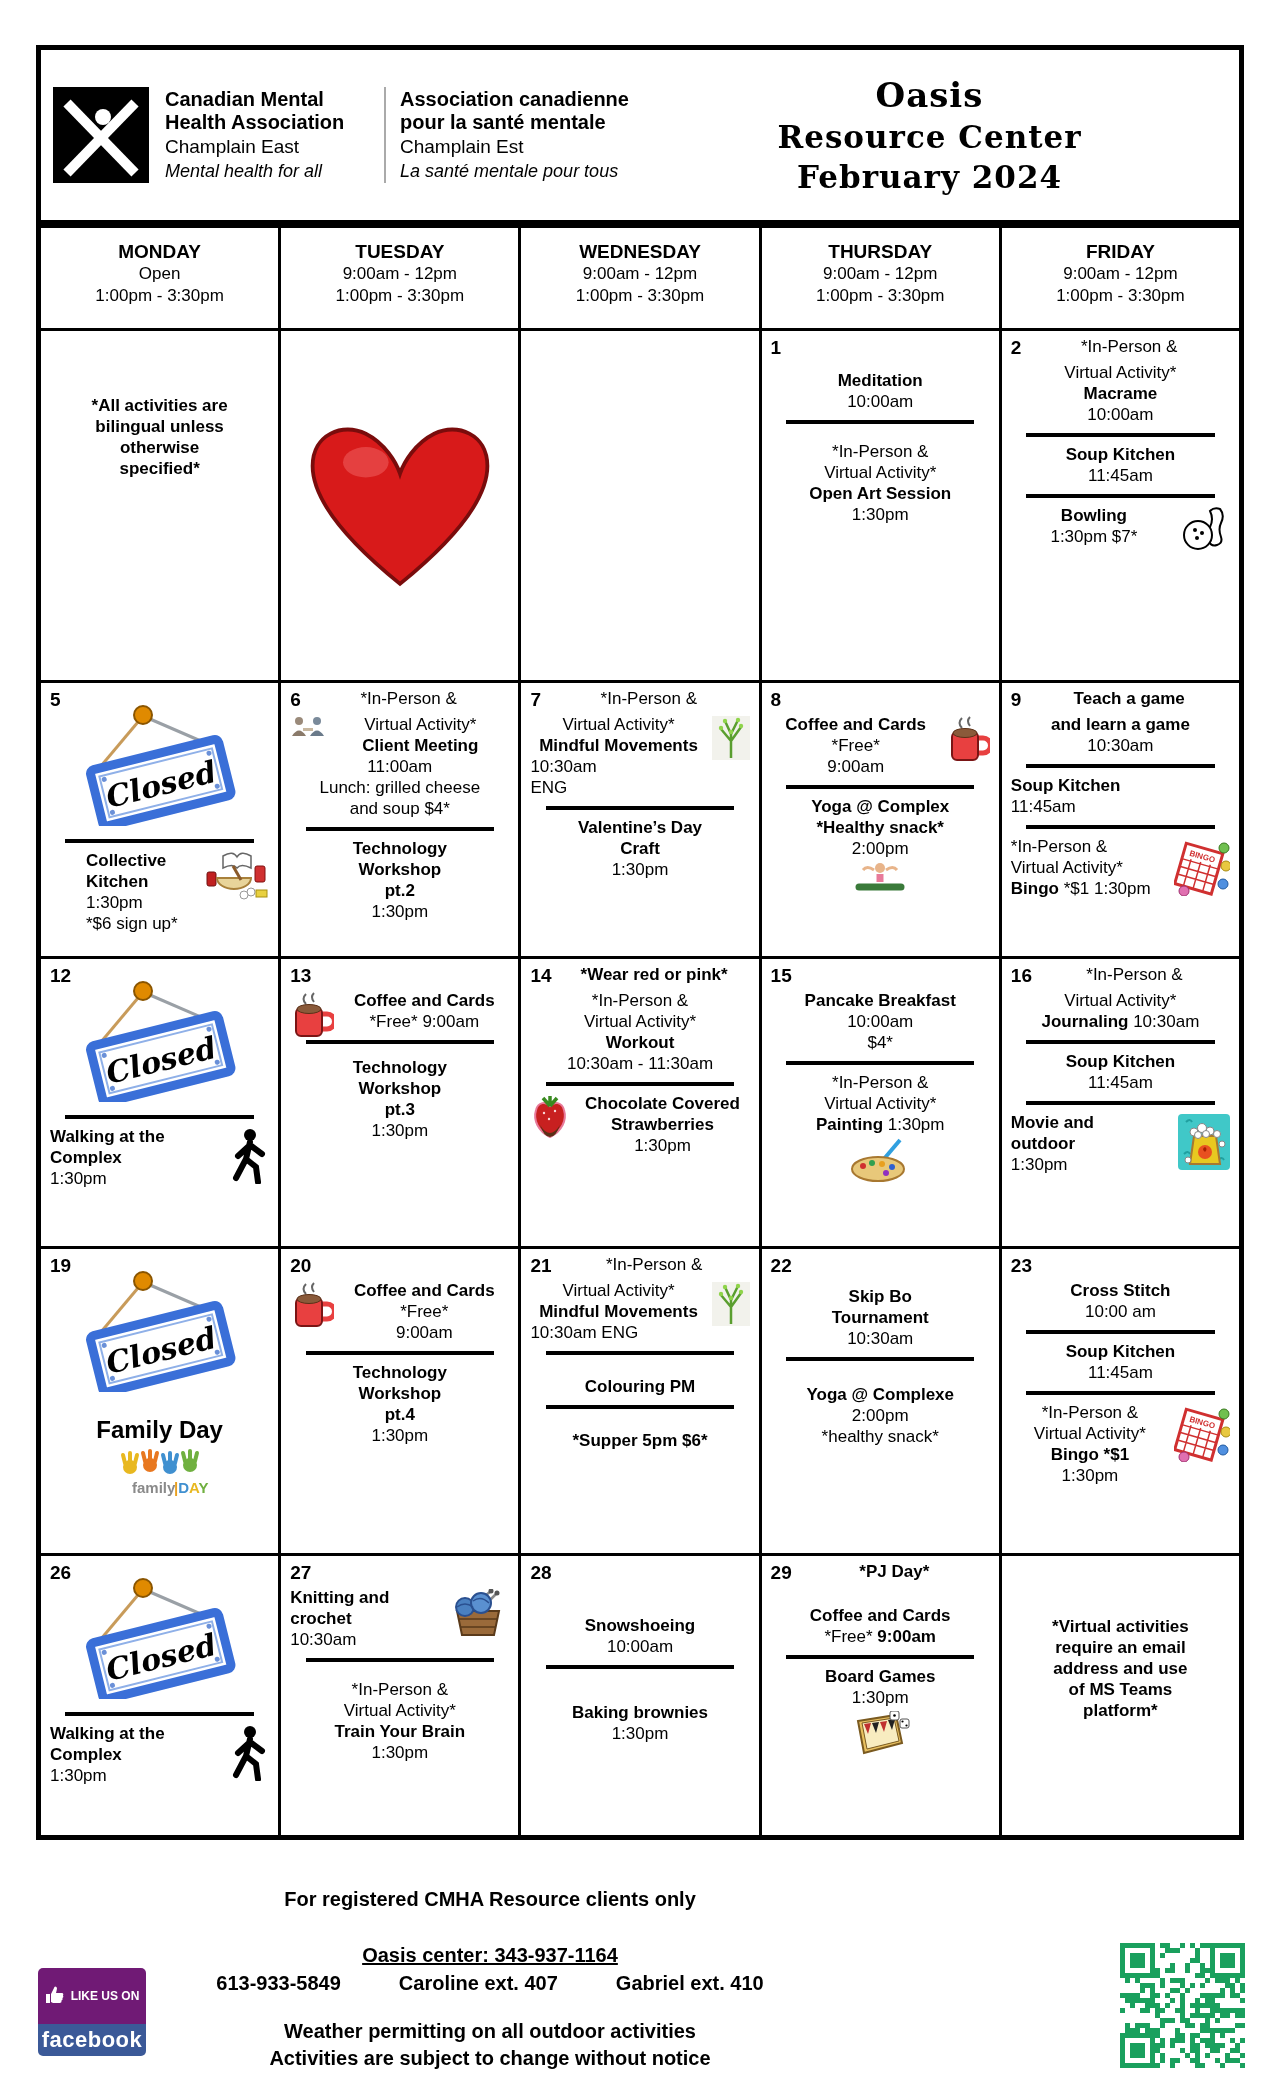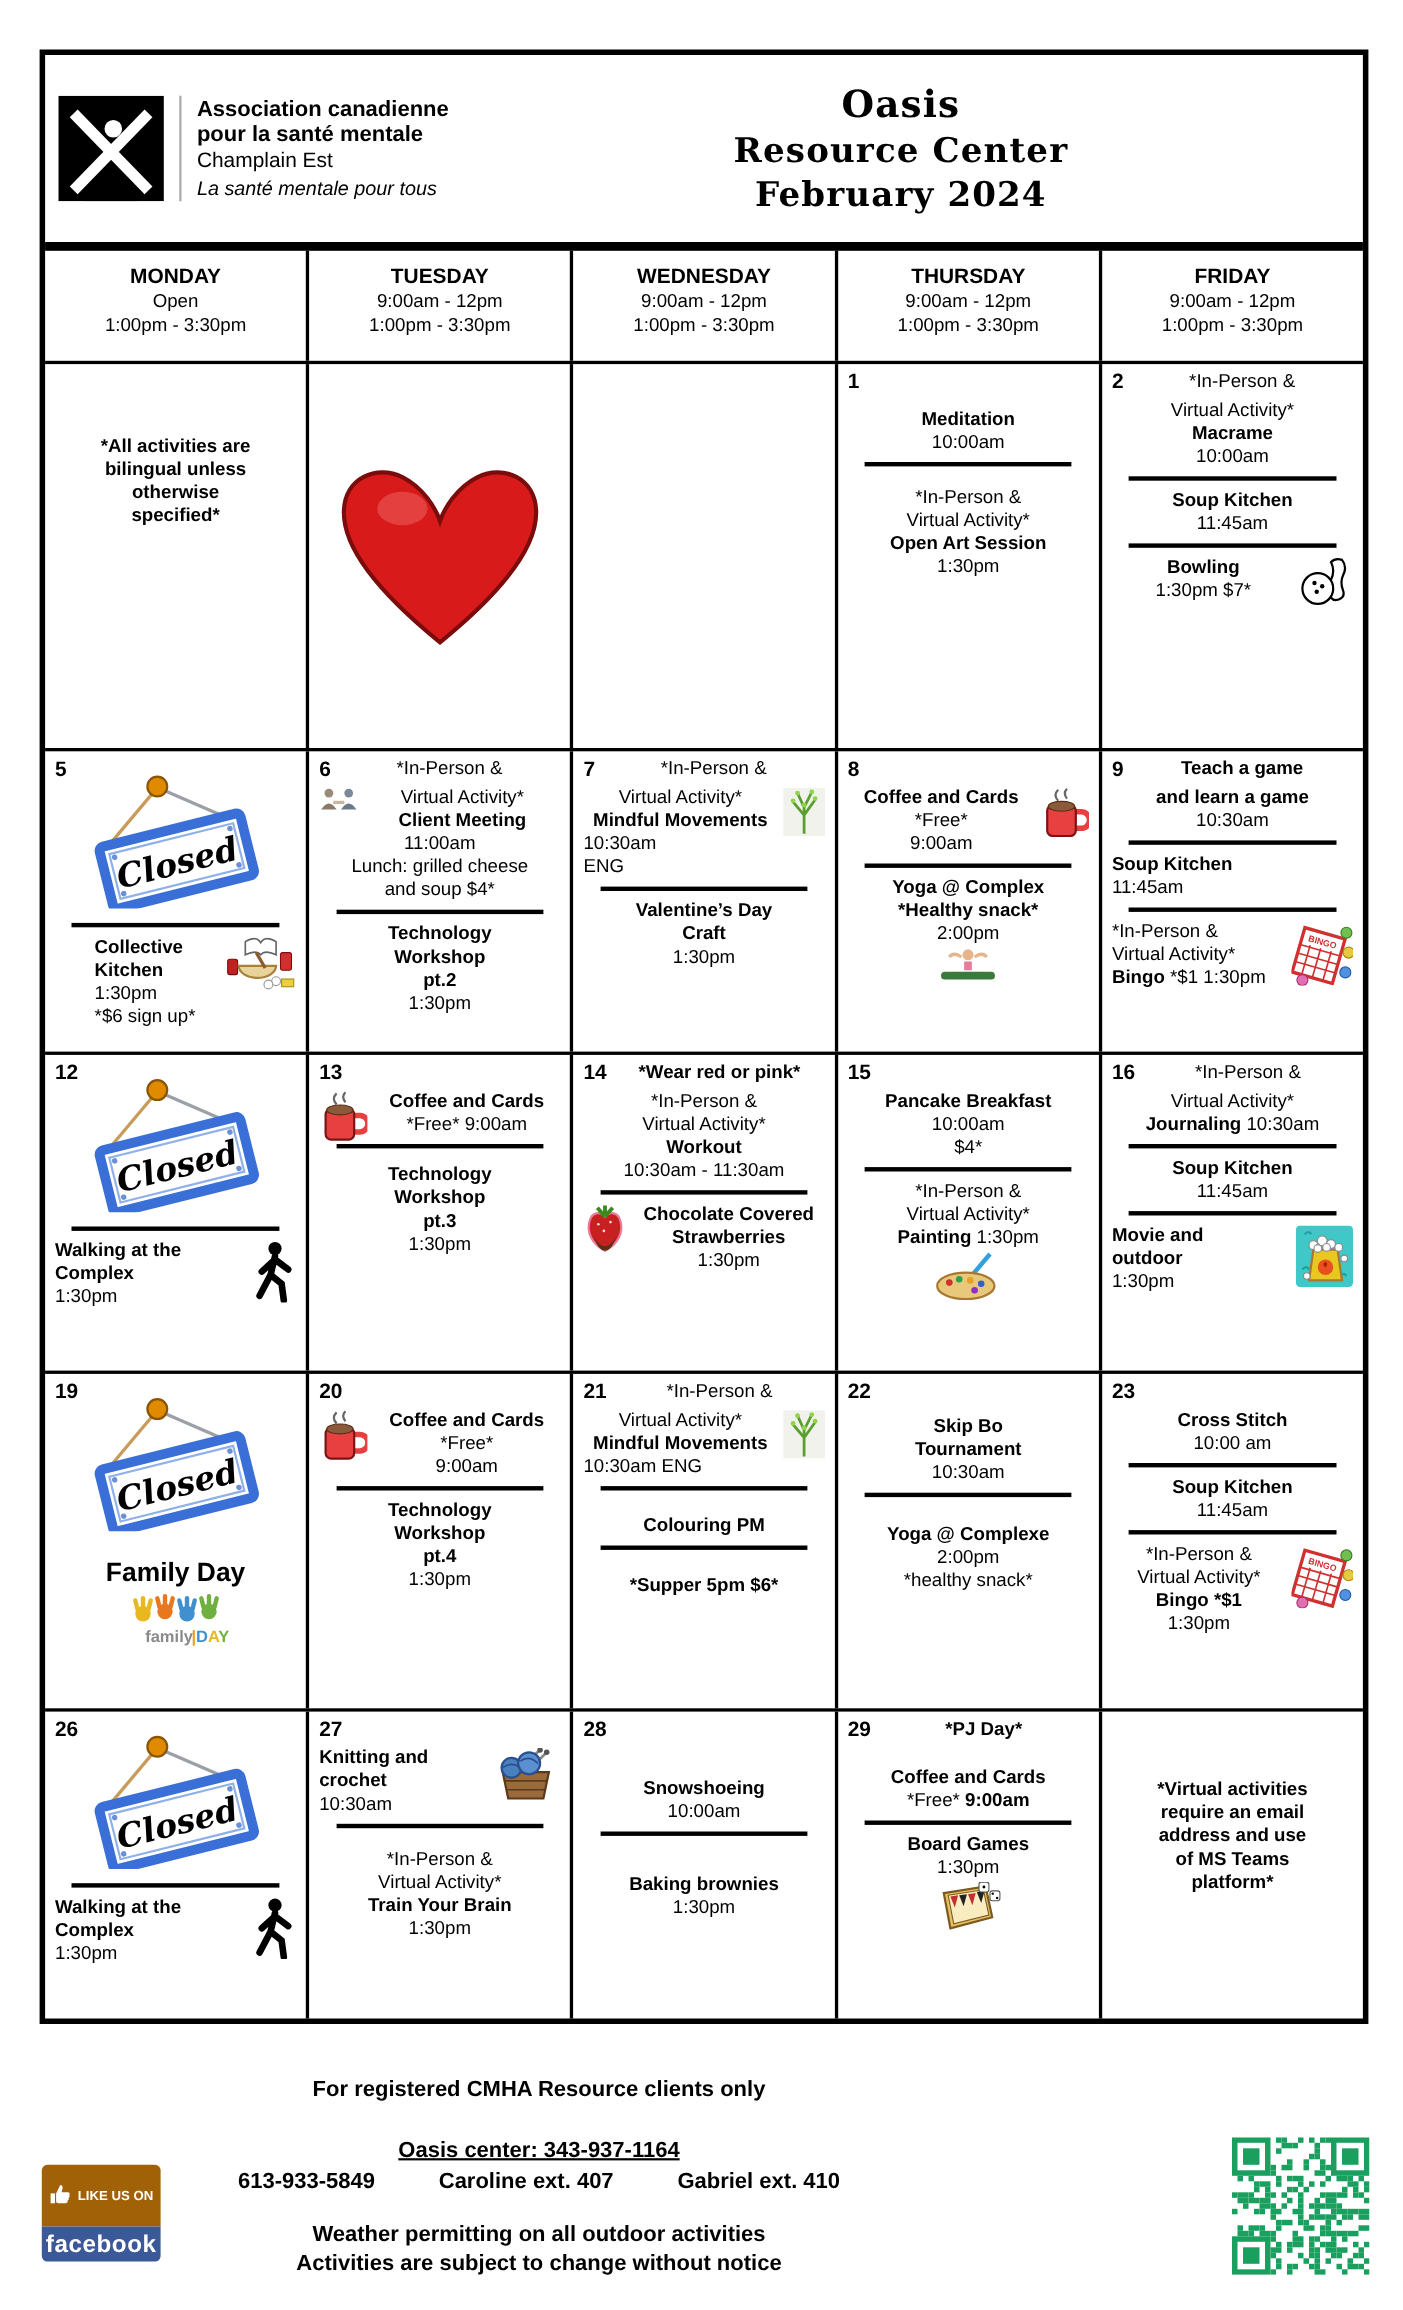--- a/index.html
+++ b/index.html
@@ -47,38 +47,44 @@
   .heart-cell-inner{display:flex;align-items:center;justify-content:center;height:100%}
   
   .footer{position:absolute;left:0;top:1848px;width:1275px;height:252px;font-weight:bold}
   .f-text{position:absolute;left:0;width:980px;text-align:center;font-size:20px}
   .f-note1{top:40px}
   .f-phone-title{top:96px;text-decoration:underline}
   .f-contacts{top:124px;display:flex;justify-content:center;gap:58px}
   .f-note2{top:172px}
   .f-note3{top:199px}
   .fb-badge{position:absolute;left:38px;top:120px;width:108px;height:88px}
-  .fb-top{background:#a16207;color:#fff;height:56px;border-radius:5px 5px 0 0;display:flex;align-items:center;justify-content:center;gap:6px;font-size:12px;font-weight:bold}
+  .fb-top{background:#701a75;color:#fff;height:56px;border-radius:5px 5px 0 0;display:flex;align-items:center;justify-content:center;gap:6px;font-size:12px;font-weight:bold}
   .fb-bottom{background:#3b5998;color:#fff;height:32px;border-radius:0 0 5px 5px;display:flex;align-items:center;justify-content:center;font-size:22px;font-weight:bold;letter-spacing:.5px}
   .qr-wrap{position:absolute;right:30px;top:95px;width:125px;height:125px}
 </style>
 </head>
 <body>
 
 <div class="frame">
 
   <div class="header">
     <div class="logo-box">
       <svg width="96" height="96" viewBox="0 0 96 96">
         <rect width="96" height="96" fill="#000"></rect>
         <line x1="14" y1="16" x2="82" y2="86" stroke="#fff" stroke-width="10"></line>
         <line x1="82" y1="16" x2="14" y2="86" stroke="#fff" stroke-width="10"></line>
         <circle cx="50" cy="30" r="8" fill="#fff"></circle>
         <path d="M24 96 Q48 70 72 96 Z" fill="#000"></path>
       </svg>
+    </div>
+    <div class="org-en">
+      <div class="org-name">Canadian Mental</div>
+      <div class="org-name">Health Association</div>
+      <div class="org-sub">Champlain East</div>
+      <div class="org-tag">Mental health for all</div>
     </div>
     <div class="org-div"></div>
     <div class="org-fr">
       <div class="org-name">Association canadienne</div>
       <div class="org-name">pour la santé mentale</div>
       <div class="org-sub">Champlain Est</div>
       <div class="org-tag">La santé mentale pour tous</div>
     </div>
     <div class="cal-title">
       <div class="t1">Oasis</div>

